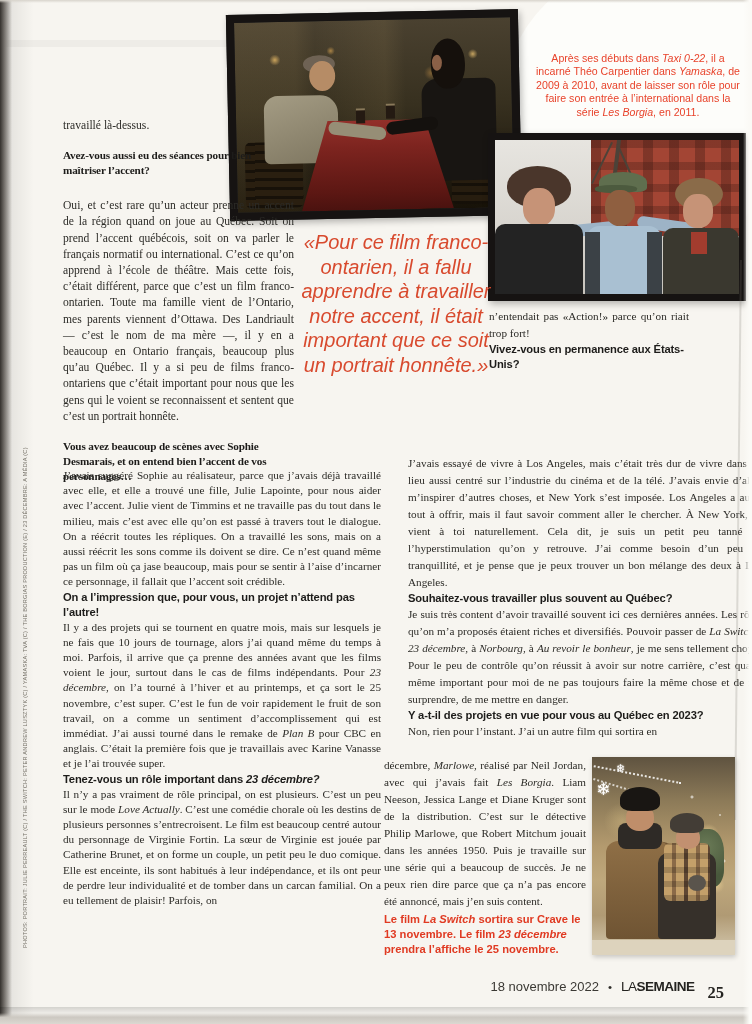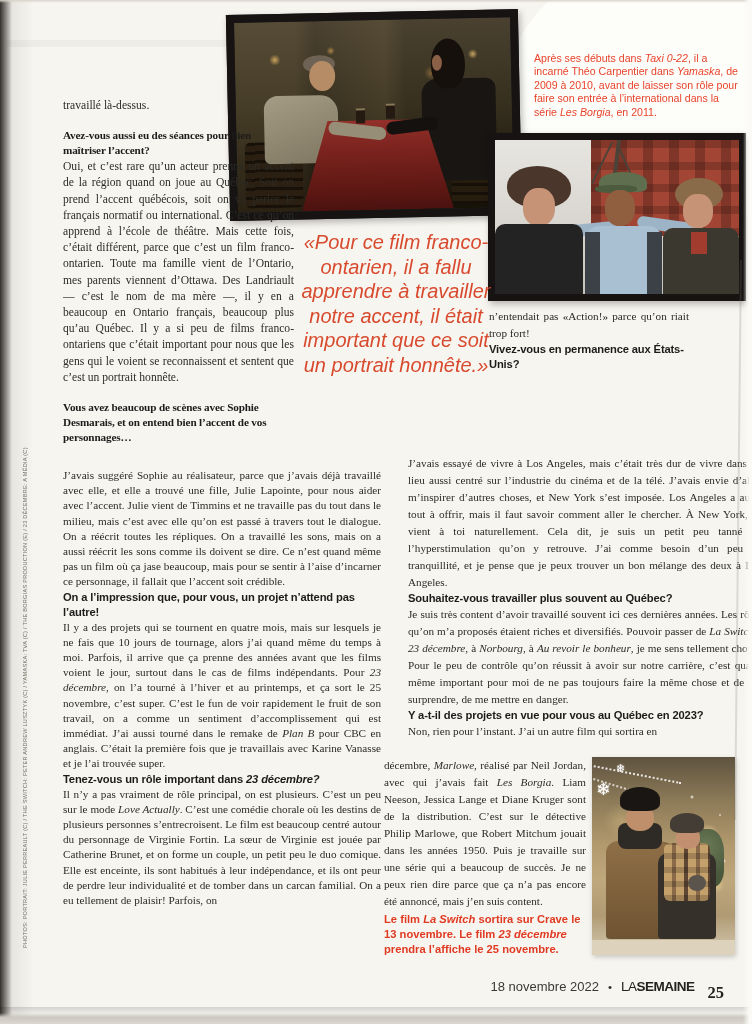--- a/index.html
+++ b/index.html
@@ -22,38 +22,38 @@
 
   
   .col p{margin:0;}
   .col .body{font-size:11.2px;line-height:17px;text-align:justify;hyphens:auto;}
   .col .question{font-family:"Liberation Sans",sans-serif;font-weight:700;font-size:11.2px;
                  line-height:15px;letter-spacing:-.15px;color:#1d1c1a;text-align:left;}
   .col .red-note{font-family:"Liberation Sans",sans-serif;font-weight:700;font-size:11.2px;
                  line-height:15px;color:#e03a22;text-align:left;margin-top:2px;}
   .em{font-style:italic;}
   #left-col-a{position:absolute;left:63px;top:98px;width:231px;z-index:2;}
-  #left-col-a .body{font-size:11.6px;line-height:16.2px;}
+  #left-col-a .body{font-size:11.6px;line-height:16.2px;margin-top:20px;}
   #left-col-a .question{margin-top:14px;margin-bottom:1px;font-family:Liberation Serif, serif;}
   #left-col-b{position:absolute;left:63px;top:468px;width:318px;z-index:2;}
   #left-col-b .body{line-height:15.2px;}
   #right-col-a{position:absolute;left:489px;top:308px;width:200px;z-index:2;}
   #right-col-b{position:absolute;left:408px;top:455px;width:354px;z-index:2;}
   #right-col-c{position:absolute;left:384px;top:757px;width:202px;z-index:2;}
 
   
   #pull-quote{position:absolute;left:294px;top:230px;width:204px;z-index:3;
               font-family:"Liberation Sans",sans-serif;font-style:italic;font-weight:400;
               font-size:20px;line-height:24.5px;color:#d84a2e;text-align:center;}
 
   
   #caption{position:absolute;left:534px;top:52px;width:208px;z-index:3;}
   #caption p{margin:0;}
   #caption .caption-red{font-family:"Liberation Sans",sans-serif;font-size:10.6px;
-                        line-height:13.4px;color:#e8432b;text-align:left;}
+                        line-height:13.4px;color:#e8432b;text-align:center;}
   #white-circle{position:absolute;left:502px;top:-38px;width:292px;height:292px;border-radius:50%;
                 background:#fdfdfa;z-index:1;}
 
   
   #credits{position:absolute;left:22px;top:948px;transform:rotate(-90deg);transform-origin:0 0;
            white-space:nowrap;font-family:"Liberation Sans",sans-serif;font-size:5.6px;
            letter-spacing:.25px;color:#767268;z-index:7;}
 
   
   #footer{position:absolute;right:28px;top:976px;z-index:7;white-space:nowrap;}

